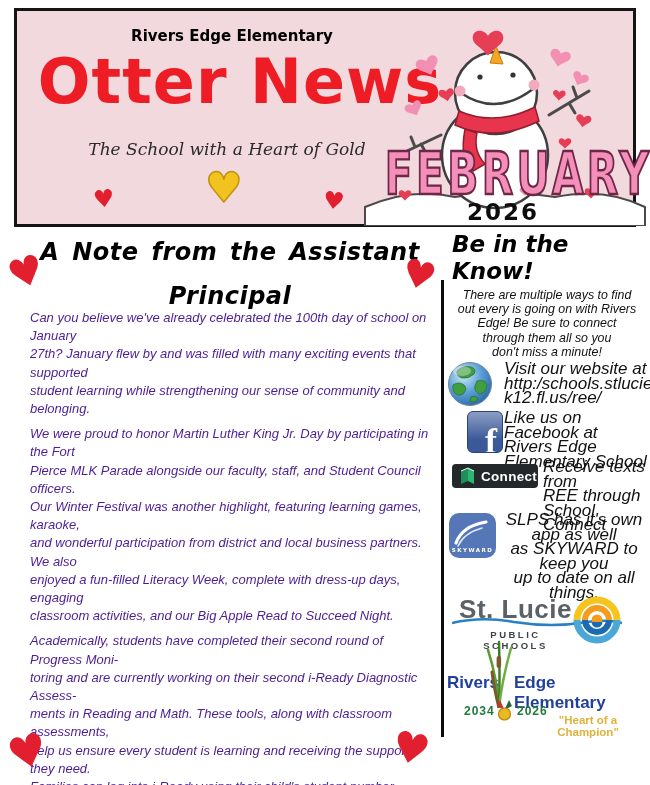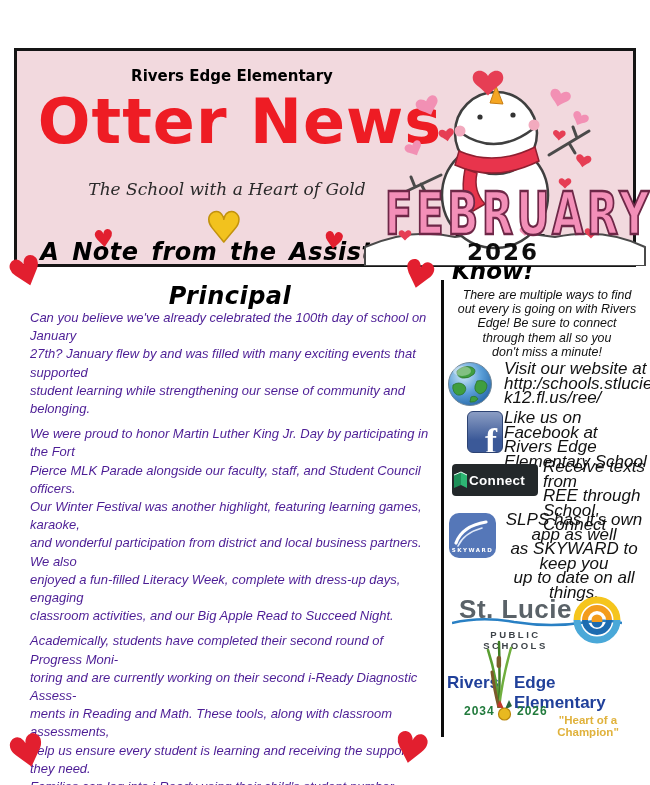--- a/index.html
+++ b/index.html
@@ -2,21 +2,21 @@
 <html><head>
 <meta charset="utf-8">
 <style>
   html,body{margin:0;padding:0;background:#fff;}
   .page{position:relative;width:650px;height:785px;background:#fff;overflow:hidden;
         font-family:"Liberation Sans",sans-serif;color:#1a1a1a;}
   .pre{white-space:pre-line;font-style:italic;}
 
   
   .header-box{position:absolute;left:14px;top:8px;width:616px;height:213px;
-      background:#f2d9de;border:3px solid #151515;margin-top:40px;}
+      background:#f2d9de;border:3px solid #151515;}
   .school-name{position:absolute;left:10px;top:16px;width:410px;text-align:center;
       font-family:"DejaVu Sans",sans-serif;font-weight:bold;font-size:15px;color:#000;}
   .big-title{position:absolute;left:16px;top:34px;width:414px;text-align:center;
       font-family:"DejaVu Sans",sans-serif;font-weight:bold;font-size:62px;
       letter-spacing:1px;color:#ee1c24;}
   .tagline{position:absolute;left:0px;top:128px;width:420px;text-align:center;
       font-family:"DejaVu Serif",serif;font-style:italic;font-size:17px;color:#2a2a2a;}
   .heart{position:absolute;font-family:"DejaVu Sans",sans-serif;line-height:1;z-index:4;}
   .snow-svg{position:absolute;left:346px;top:4px;z-index:1;}
   .february{position:absolute;left:346px;top:128px;width:290px;text-align:center;z-index:2;
@@ -43,22 +43,22 @@
       line-height:27px;color:#000;}
   .know-intro{position:absolute;left:447px;top:288px;width:200px;text-align:center;
       font-size:12.4px;line-height:14.2px;color:#111;}
   .item-text{position:absolute;font-size:17px;line-height:14.6px;color:#111;}
 
   .globe-wrap{position:absolute;left:447px;top:361px;}
   .fb-icon{position:absolute;left:467px;top:411px;width:34px;height:40px;border-radius:6px;
       background:linear-gradient(#8b9dc3,#3b5998 70%);overflow:hidden;border:1px solid #2d4373;}
   .fb-f{position:absolute;right:5px;bottom:-10px;color:#fff;font-weight:bold;
       font-size:36px;font-family:"Liberation Serif",serif;}
-  .connect-badge{position:absolute;left:452px;top:464px;width:86px;height:32px;border-radius:4px;
-      background:#23282a;display:flex;align-items:center;box-sizing:border-box;}
+  .connect-badge{position:absolute;left:452px;top:464px;width:86px;height:24px;border-radius:4px;
+      background:#23282a;display:flex;align-items:center;gap:5px;padding-left:7px;box-sizing:border-box;}
   .connect-label{color:#fff;font-weight:bold;font-size:13.5px;letter-spacing:0.3px;}
   .skyward-icon{position:absolute;left:449px;top:513px;width:47px;height:45px;border-radius:10px;
       background:#5577b8;}
   .skyward-label{position:absolute;left:0;bottom:5px;width:100%;text-align:center;color:#fff;
       font-size:5.5px;font-weight:bold;letter-spacing:1.5px;font-family:"DejaVu Sans",sans-serif;}
 
   .stlucie-title{position:absolute;left:458px;top:594px;width:115px;text-align:center;
       font-size:26px;font-weight:bold;color:#5a6268;letter-spacing:0.5px;}
   .stlucie-sub{position:absolute;left:458px;top:629px;width:115px;text-align:center;
       font-size:9.5px;font-weight:bold;letter-spacing:2.5px;color:#3c4248;}

